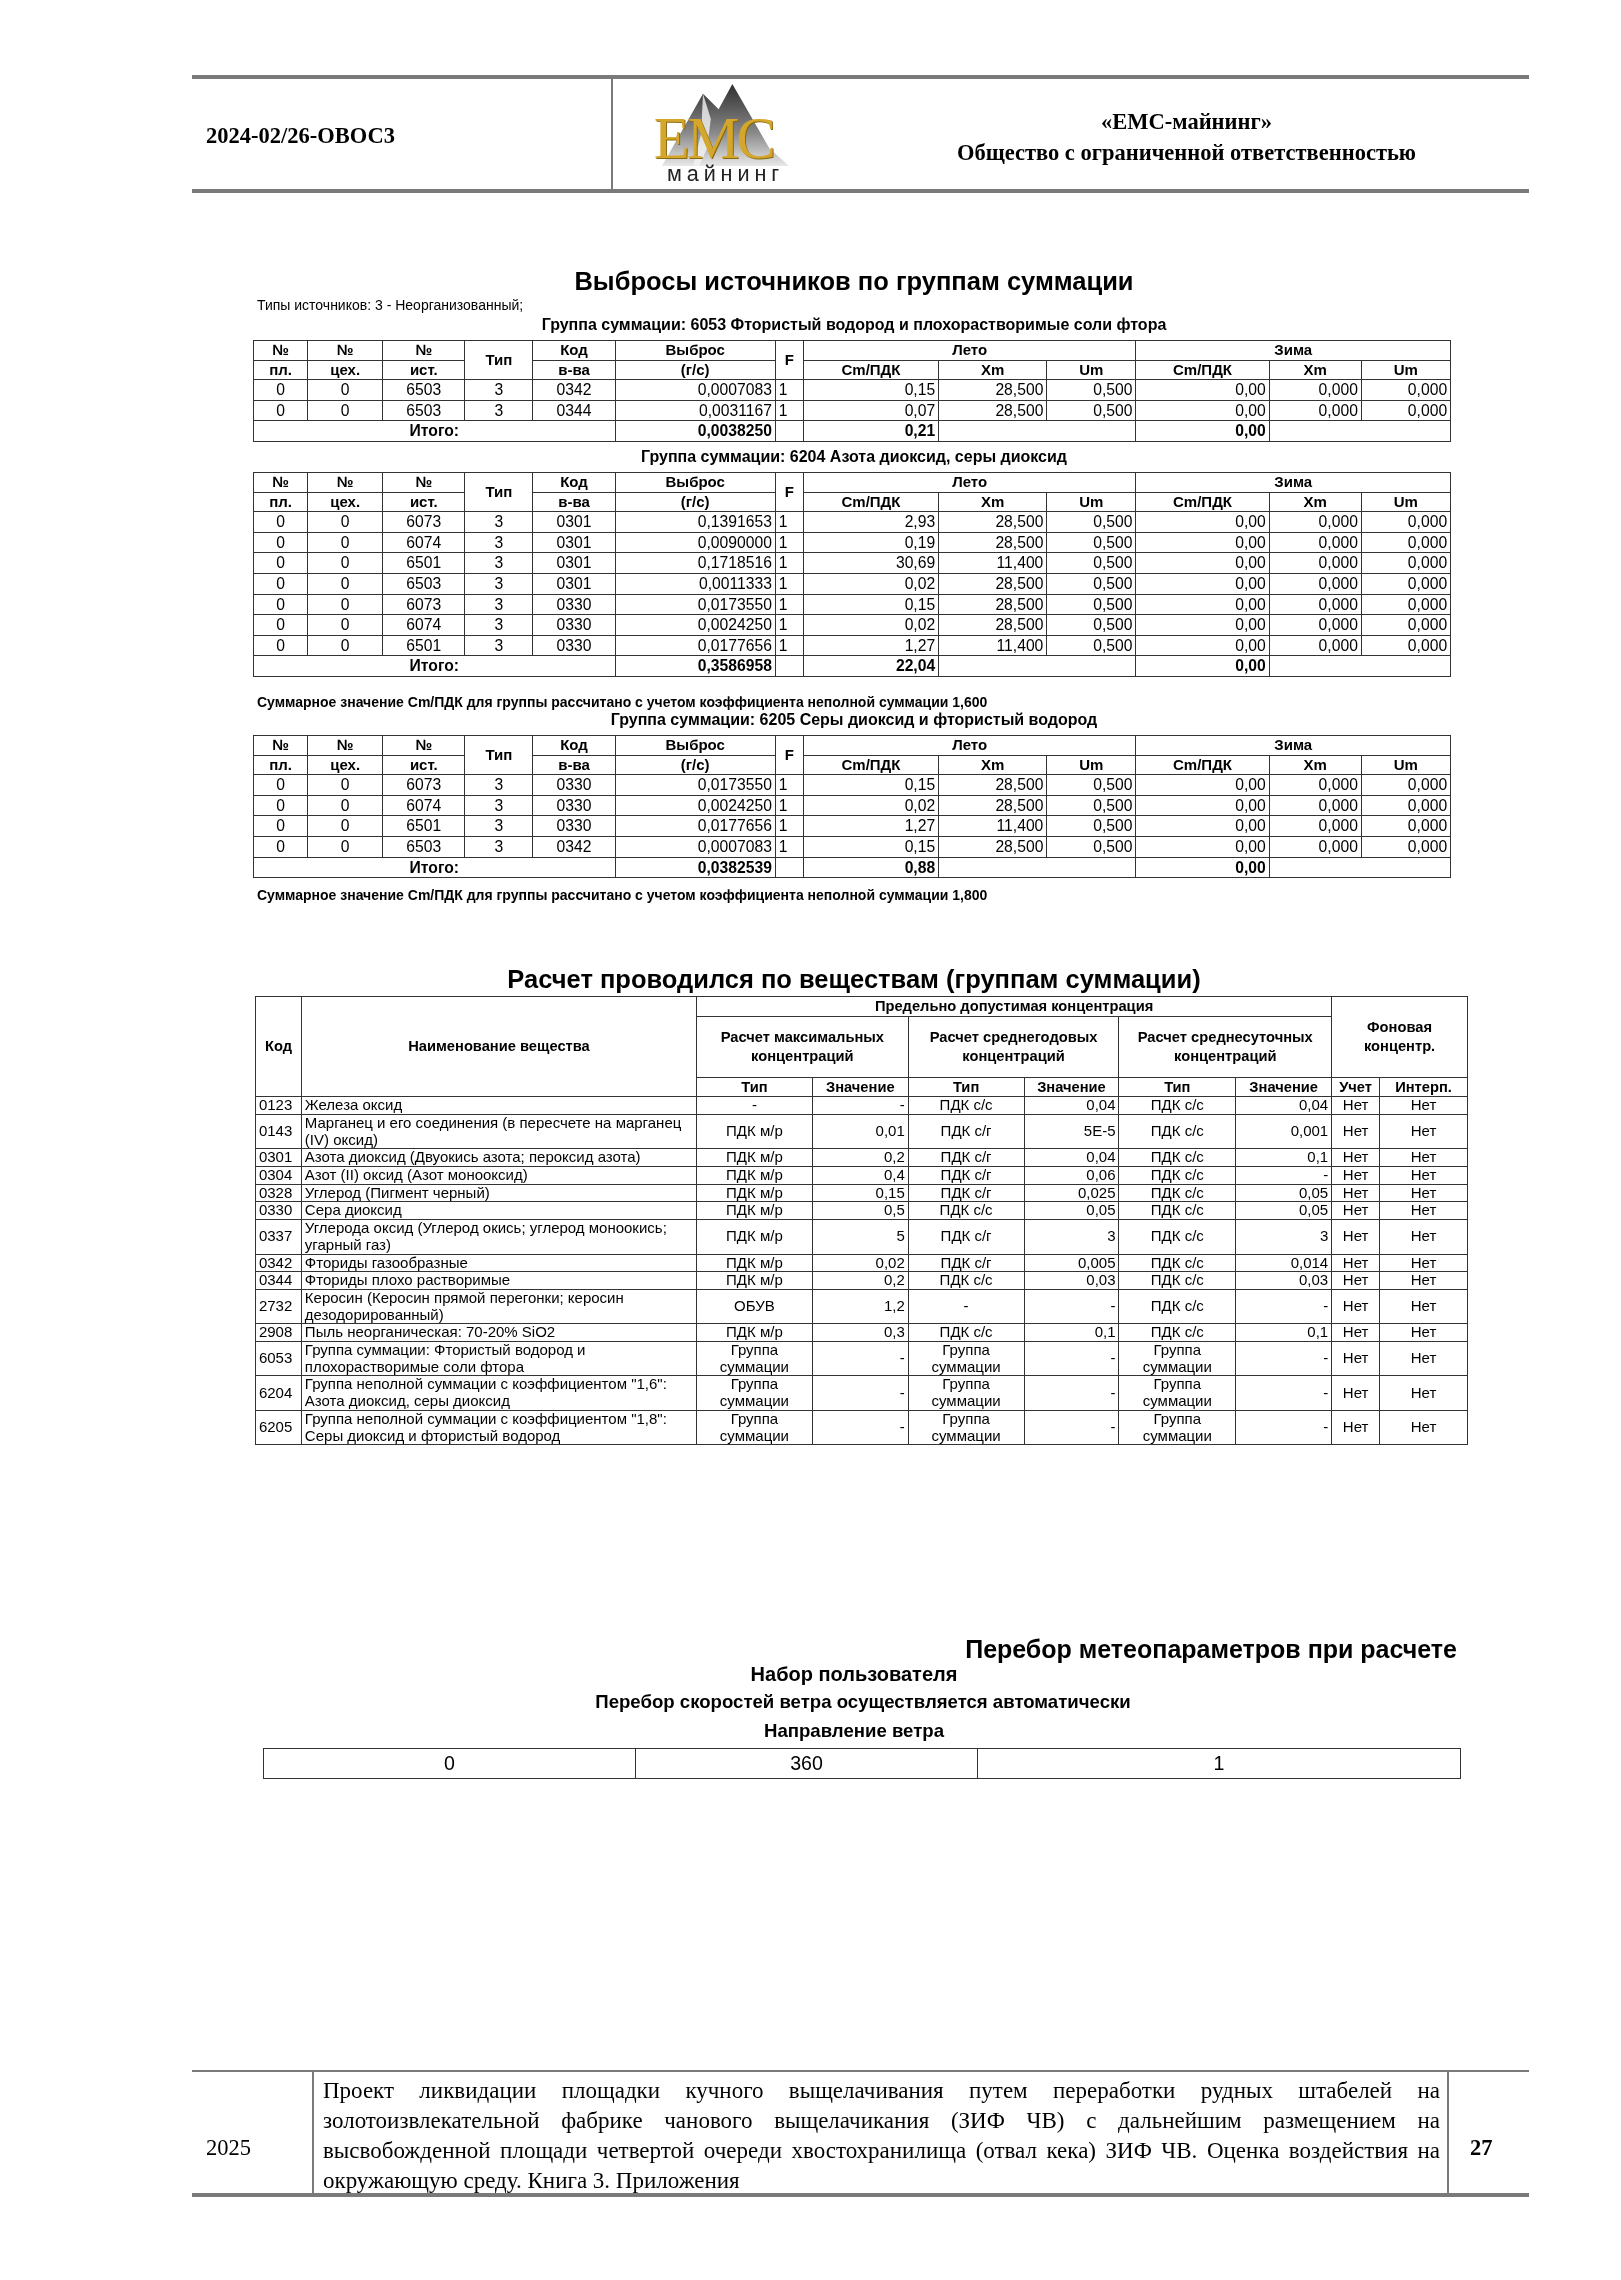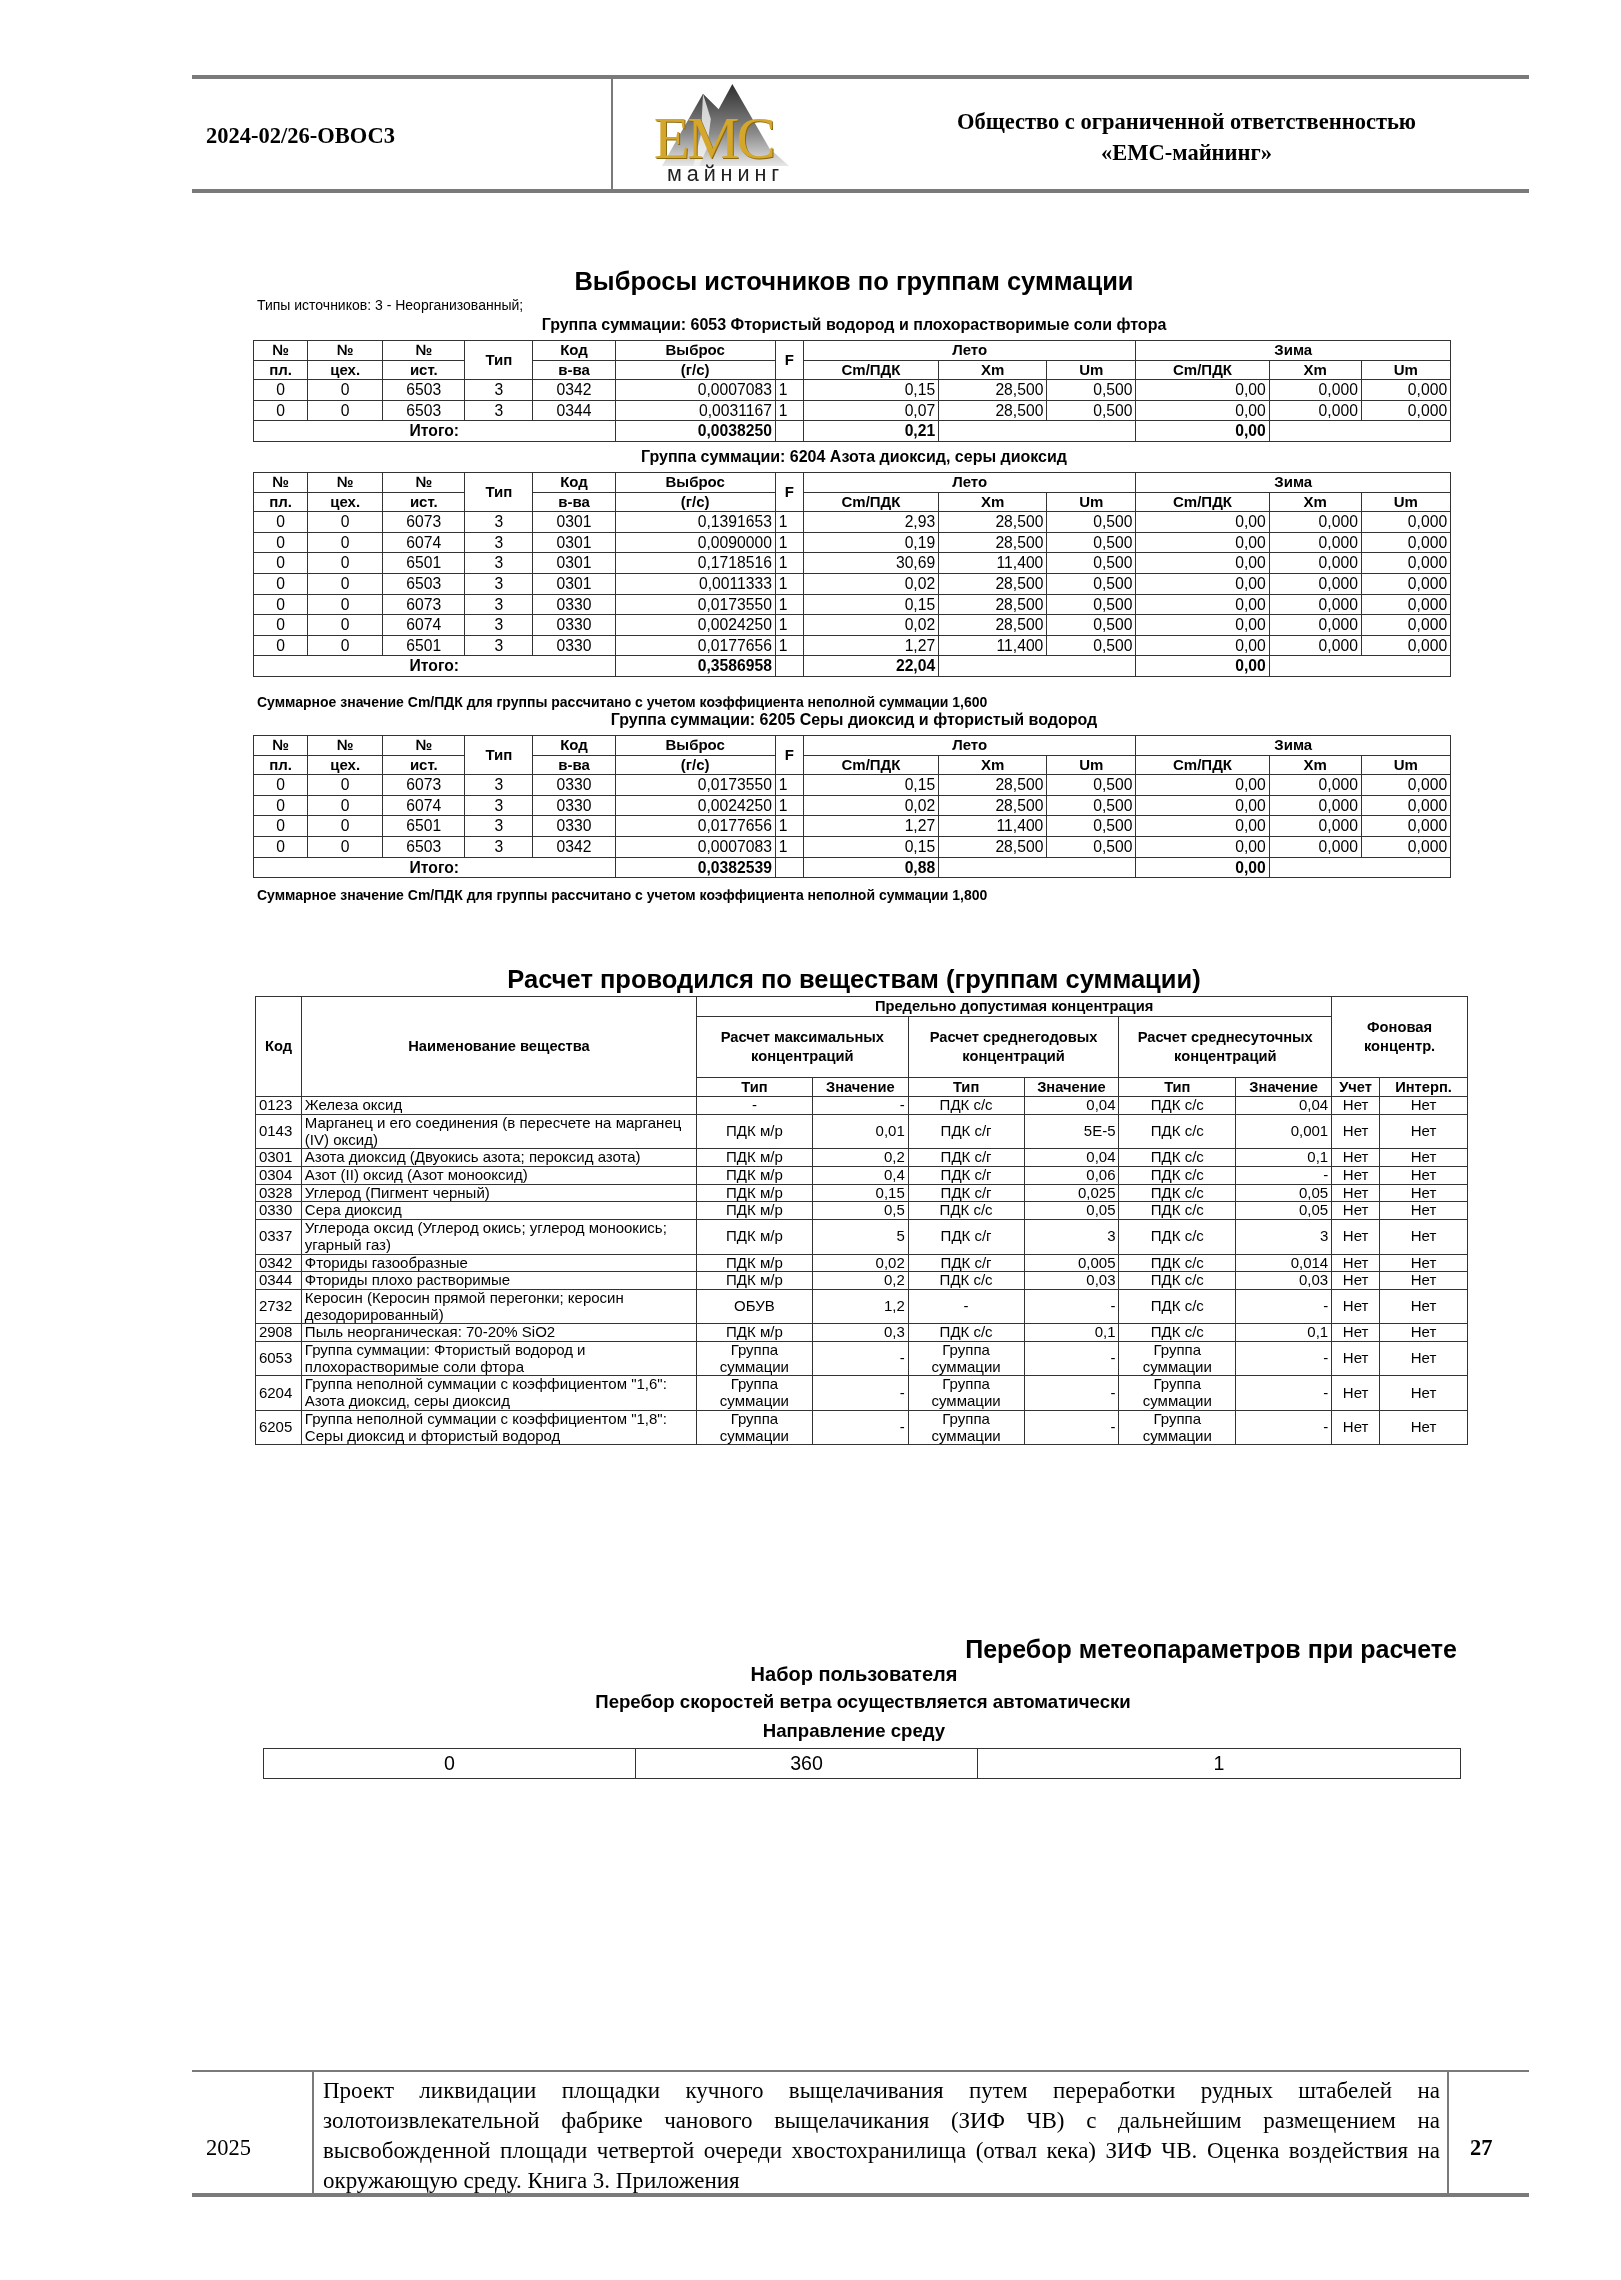--- a/index.html
+++ b/index.html
@@ -53,22 +53,22 @@
         <stop offset="1" stop-color="#e8e8e8"></stop>
       </linearGradient>
     </defs>
     <polygon points="20,88 62,14 78,30 92,4 130,70 150,88" fill="url(#mg)"></polygon>
     <polygon points="62,14 70,40 66,70 58,88 52,88 60,55" fill="#f4f4f4" opacity="0.8"></polygon>
   </svg>
   <div class="logo-emc">EMC</div>
   <div class="logo-text">майнинг</div>
 </div>
 <div class="hdr-org">
+  <div>«ЕМС-майнинг»</div>
   <div>Общество с ограниченной ответственностью</div>
-  <div>«ЕМС-майнинг»</div>
 </div>
 
 <div class="ttl t-big" style="left:257px;top:267px;width:1194px;">Выбросы источников по группам суммации</div>
 <div class="abs t-small" style="left:257px;top:297px;">Типы источников: 3 - Неорганизованный;</div>
 
 <div id="emis-container">
     <div class="ttl t-grp" style="left: 257px; width: 1194px; top: 316px;">Группа суммации: 6053 Фтористый водород и плохорастворимые соли фтора</div>
     <table class="emis" style="left: 253px; top: 340px; width: 1198px;">
       <colgroup>
         <col style="width:54px">
@@ -631,21 +631,21 @@
         <td class="r">-</td>
         <td class="c">Нет</td>
         <td class="c">Нет</td>
       </tr>
     </tbody>
 </table>
 
 <div class="ttl" style="left:263px;top:1635px;width:1194px;font-size:25px;text-align:right;">Перебор метеопараметров при расчете</div>
 <div class="ttl" style="left:257px;top:1663px;width:1194px;font-size:20px;">Набор пользователя</div>
 <div class="ttl" style="left:266px;top:1691px;width:1194px;font-size:18.6px;text-align:center;">Перебор скоростей ветра осуществляется автоматически</div>
-<div class="ttl" style="left:257px;top:1720px;width:1194px;font-size:18.6px;">Направление среду</div>
+<div class="ttl" style="left:257px;top:1720px;width:1194px;font-size:18.6px;">Направление ветра</div>
 <table class="wind" style="left:263px;top:1748px;width:1198px;">
   <colgroup>
       <col style="width:372px">
       <col style="width:342px">
       <col style="width:483px">
     </colgroup>
   <tbody>
   <tr>
     <td>0</td>
     <td>360</td>

